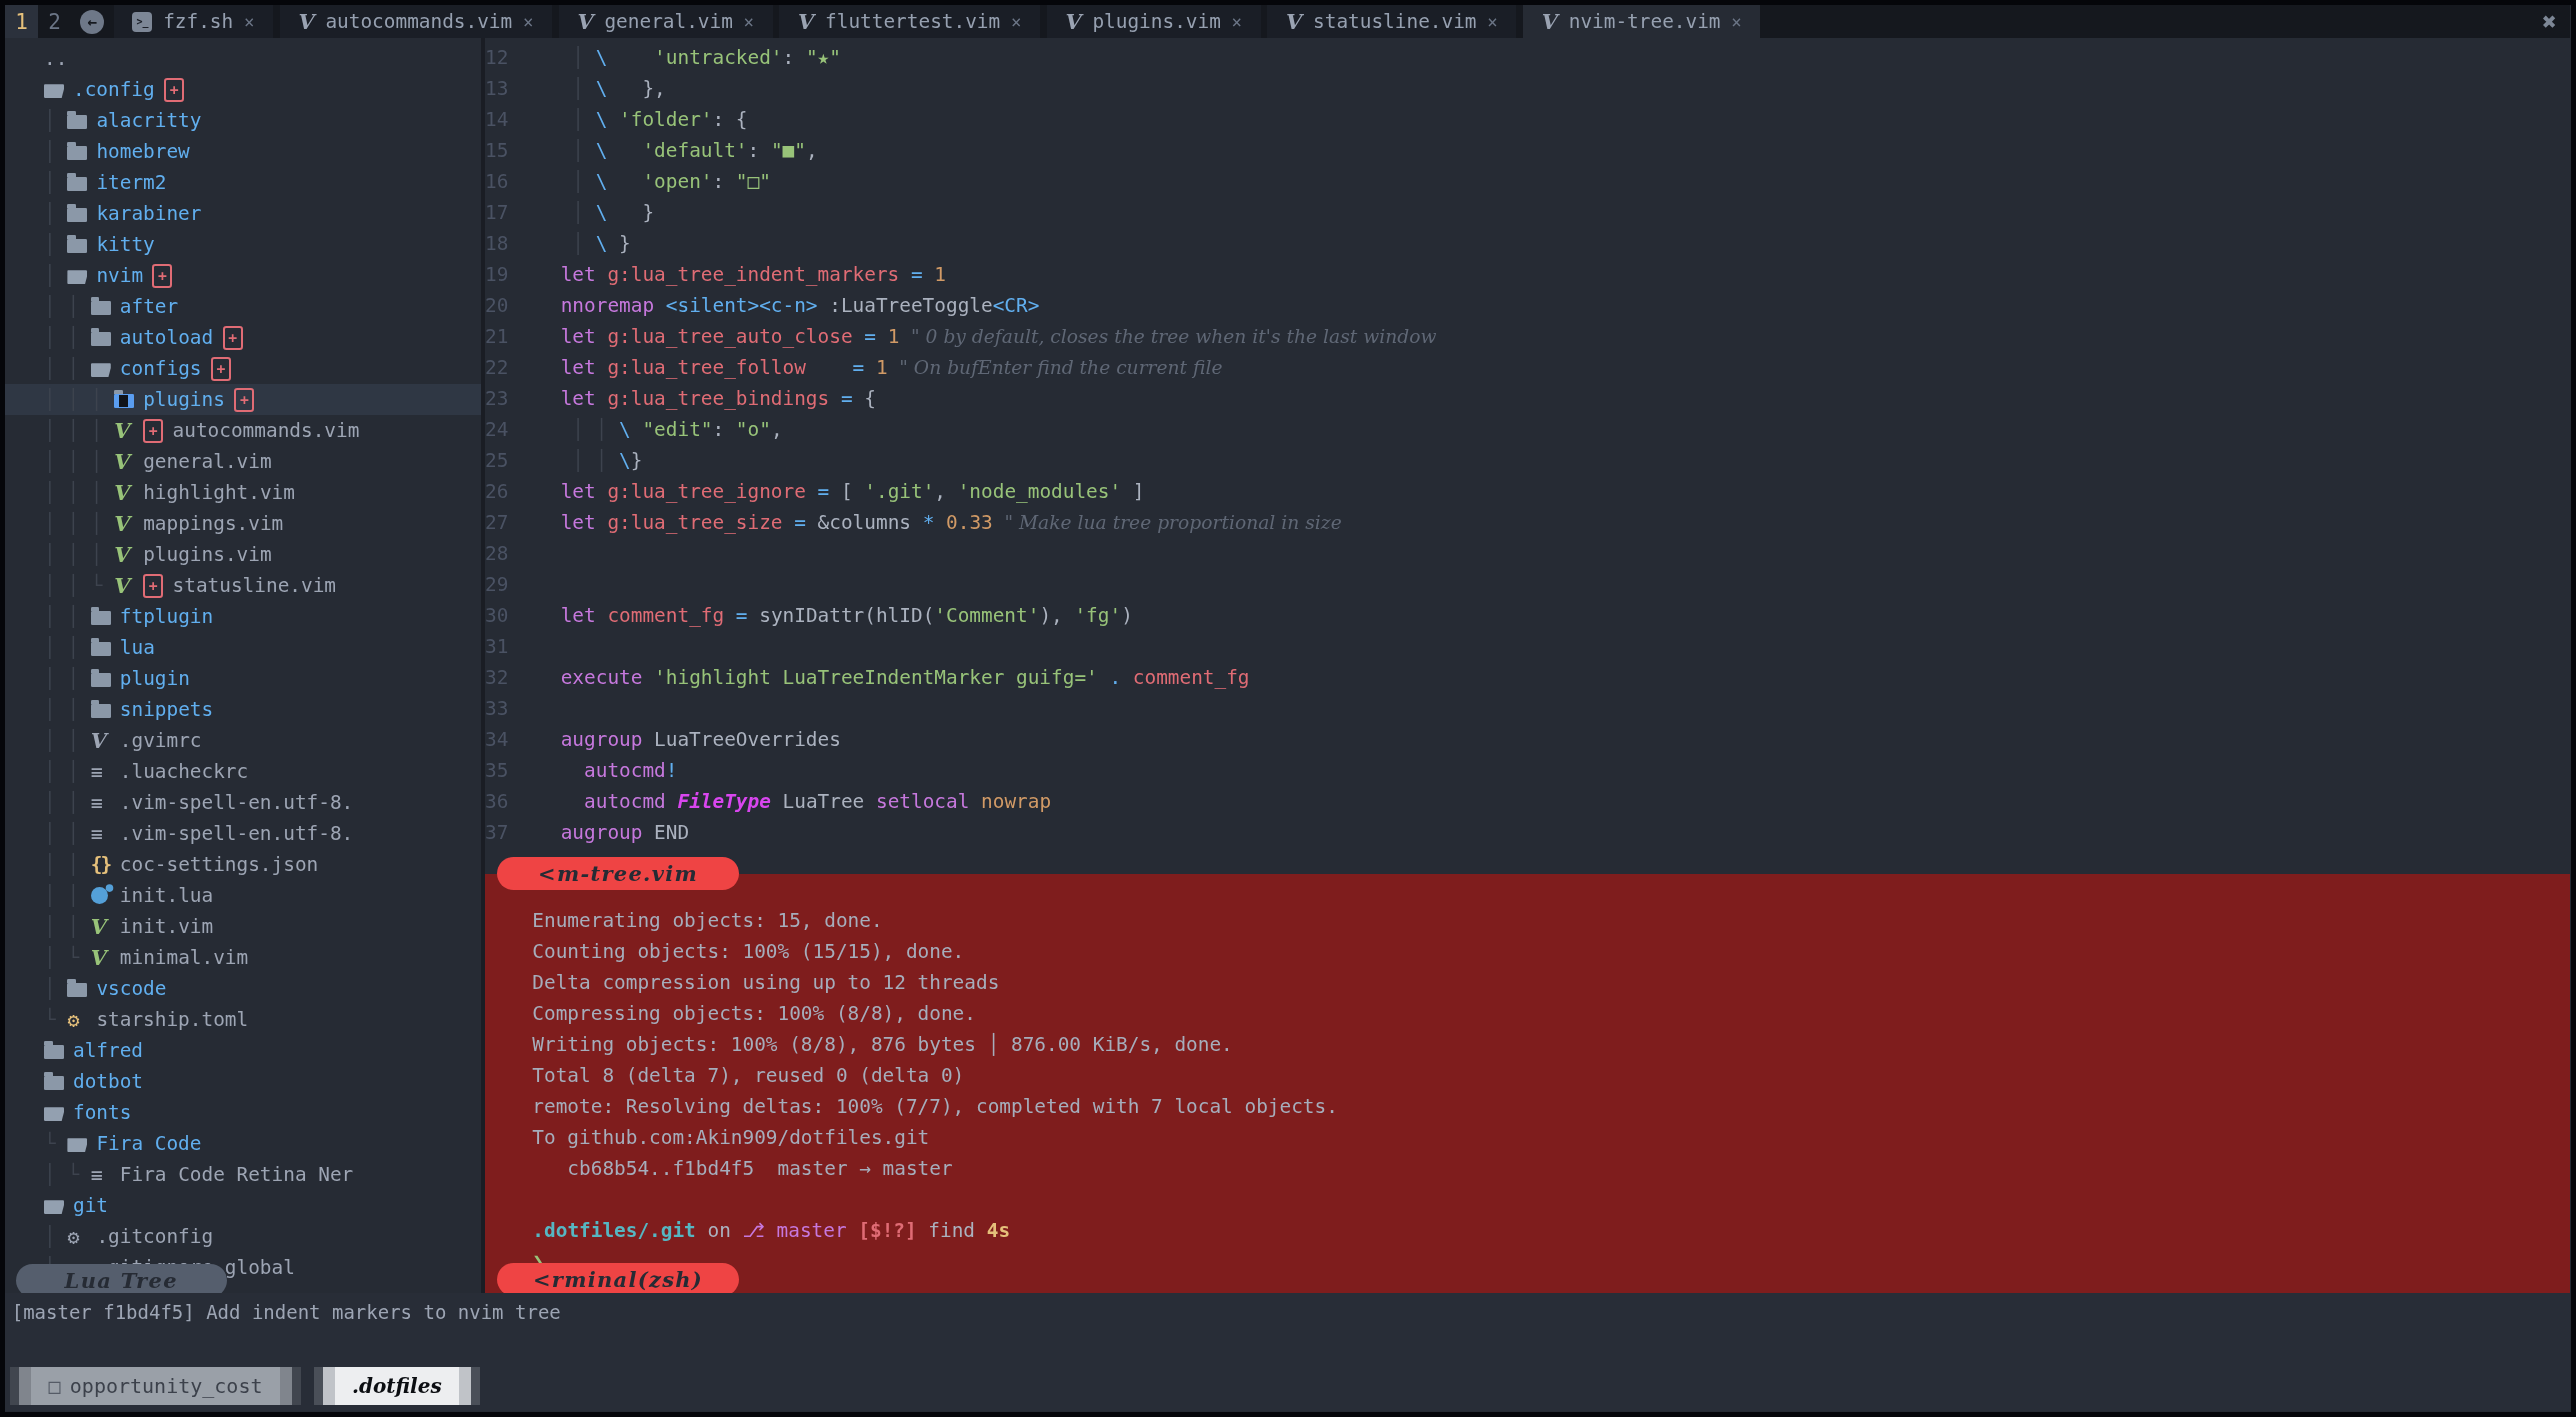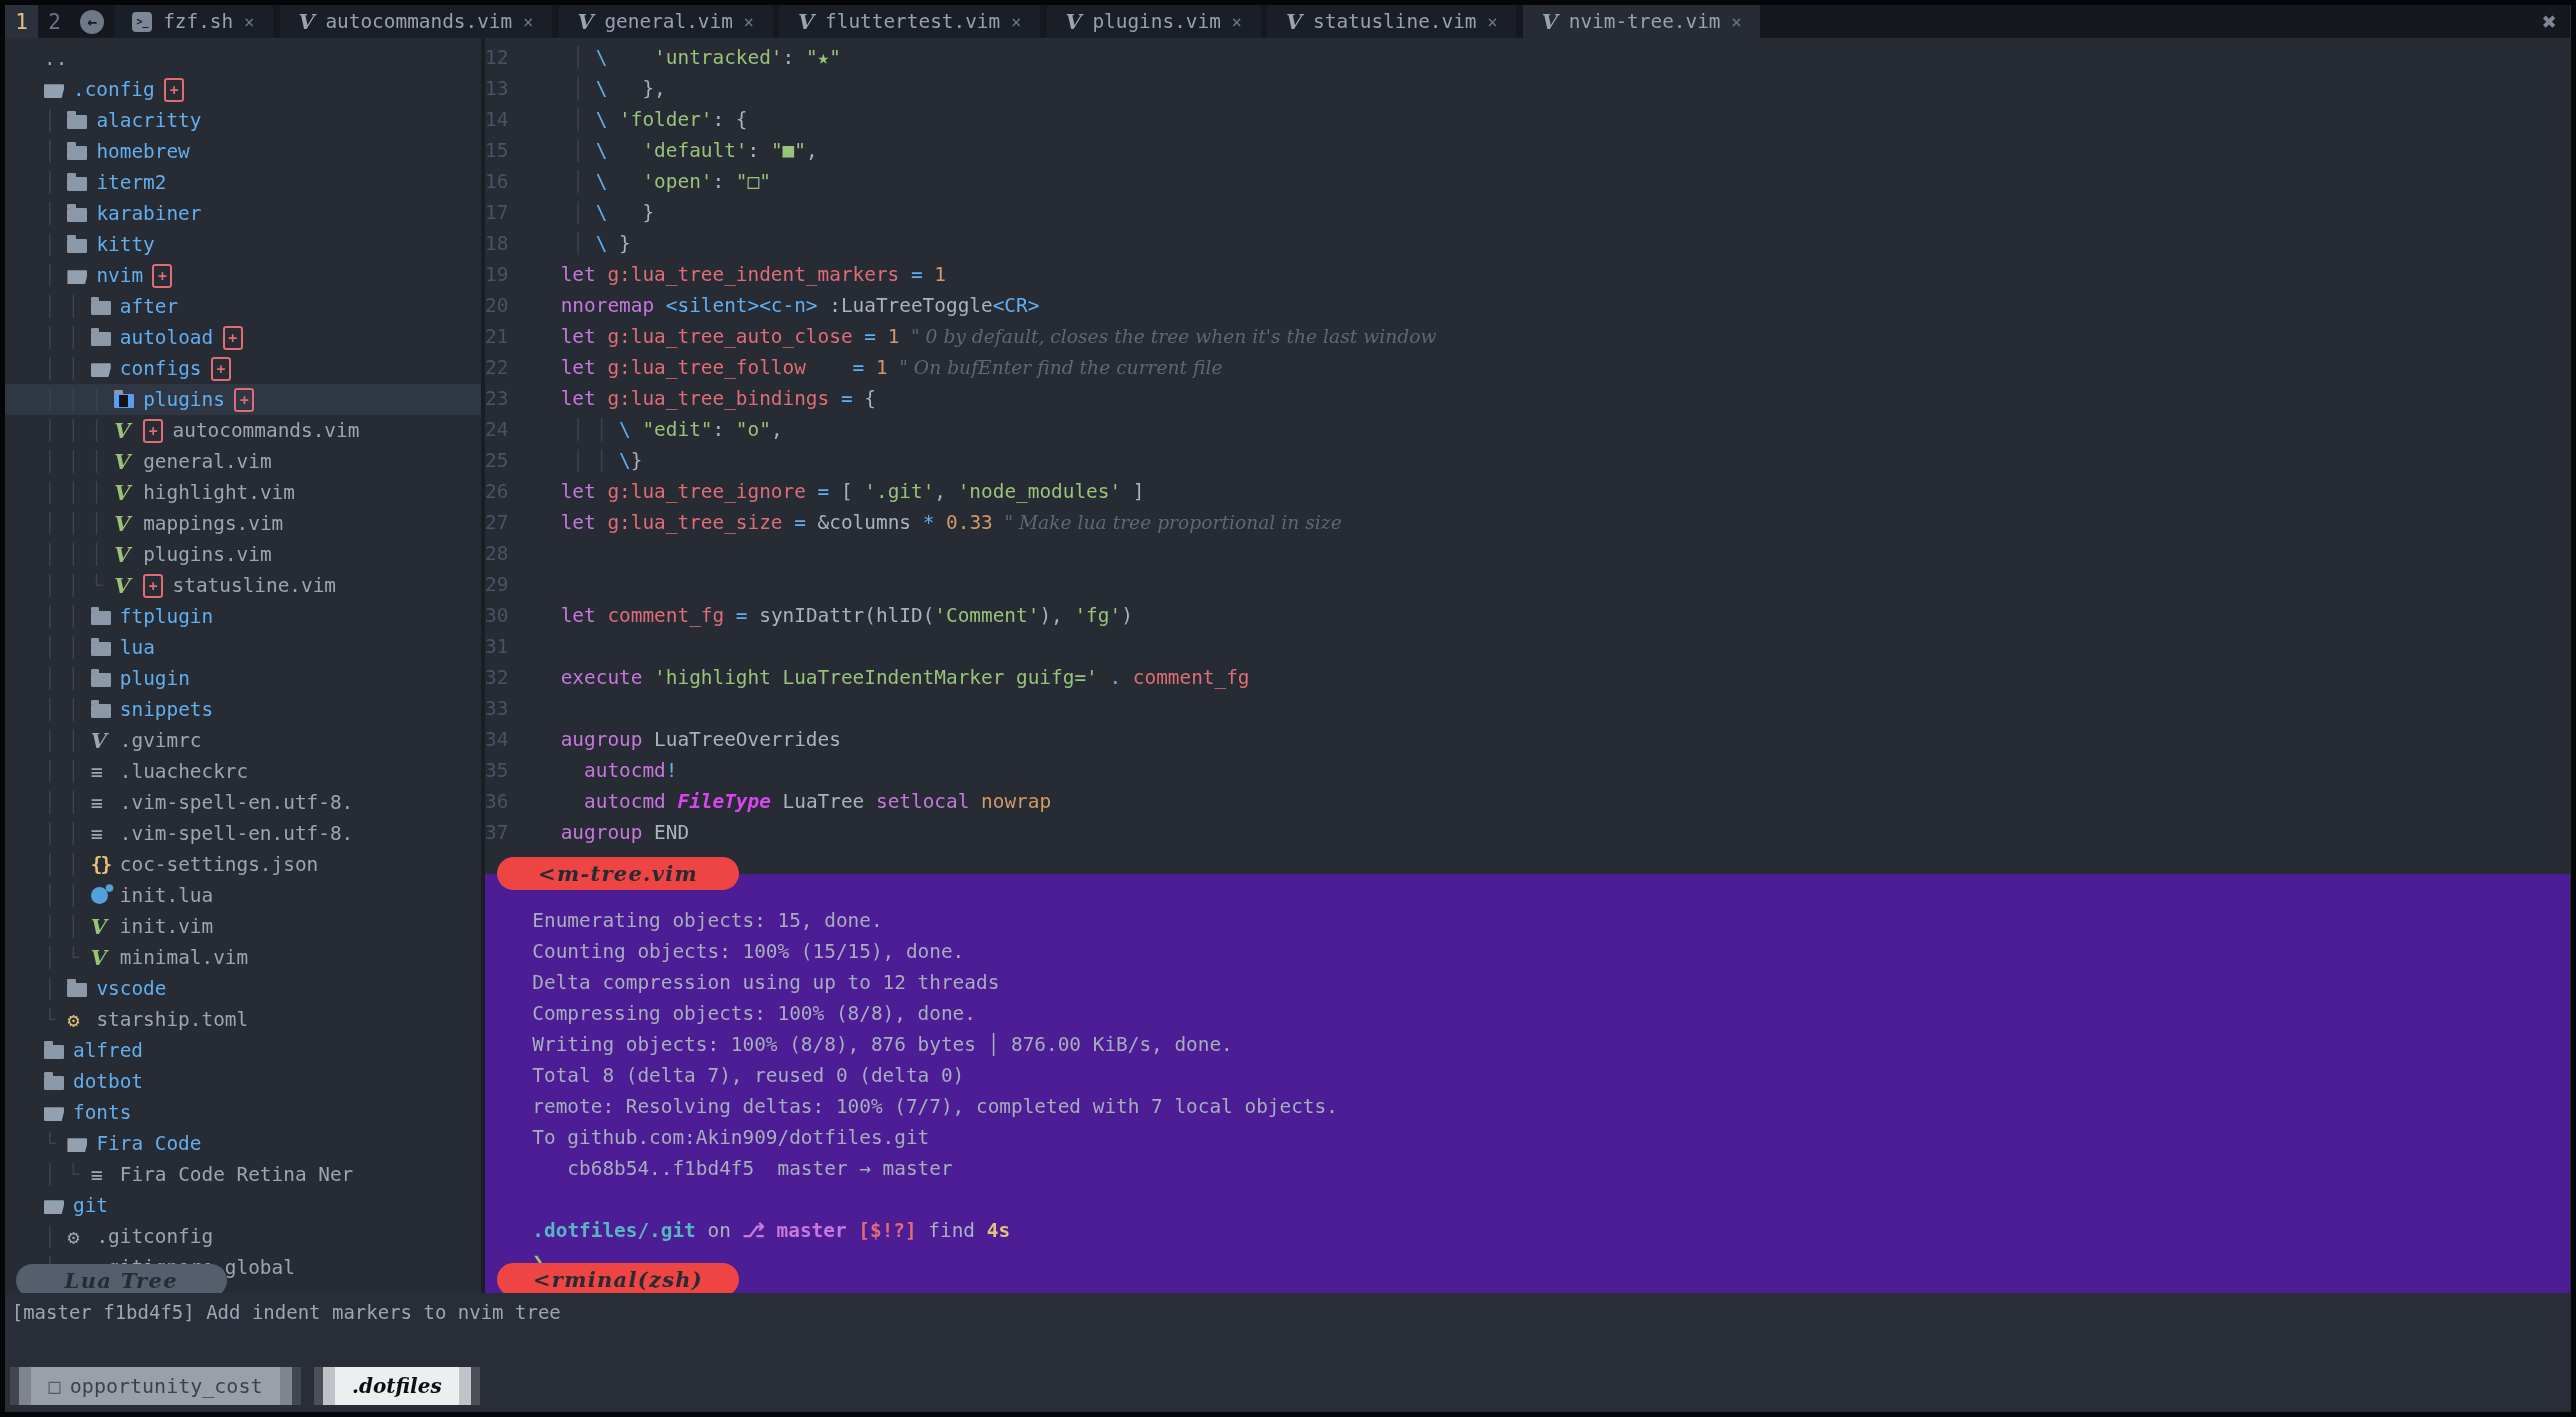--- a/index.html
+++ b/index.html
@@ -23,21 +23,21 @@
     font-size:10px;font-weight:bold;display:flex;align-items:center;justify-content:center;}
   .tab .tclose{color:#6b7586;font-size:17.4px;}
   .tabspacer{flex:1;}
   .closeall{align-self:center;color:#7d8796;font-size:24px;font-weight:bold;padding:0 13.4px;}
   
   .tree{position:absolute;left:0;top:33px;width:476px;height:1255px;background:#262b34;
     overflow:hidden;padding-top:5.3px;}
   .vsep{position:absolute;left:476px;top:33px;width:4px;height:1255px;background:#1a1d24;}
   .editor{position:absolute;left:480px;top:33px;width:2085px;height:835px;background:#262b34;
     overflow:hidden;padding-top:4px;}
-  .term{position:absolute;left:480px;top:869px;width:2085px;height:419px;background:#4c1d95;
+  .term{position:absolute;left:480px;top:869px;width:2085px;height:419px;background:#7f1d1d;
     overflow:hidden;padding-top:31px;}
   .msgbar{position:absolute;left:0;top:1288px;width:2565px;height:118px;background:#282d37;}
   .msg{padding:5.3px 0 0 6.7px;color:#9da5b4;font-size:19px;line-height:29px;}
   
   .trow{display:flex;align-items:center;height:31px;padding-left:39px;white-space:nowrap;}
   .trow.sel{background:#2f3744;}
   .tguide{display:inline-block;width:23.4px;color:#3d434e;flex:none;}
   .ticon{display:inline-flex;width:29px;flex:none;align-items:center;}
   .tn-dir{color:#61afef;}
   .tn-file{color:#9da5b4;}
@@ -61,21 +61,21 @@
   
   .cline{display:flex;height:31px;line-height:31px;white-space:pre;}
   .lnum{width:57px;color:#4a5263;flex:none;padding-right:18.7px;}
   .pln{color:#abb2bf}.kw{color:#c678dd}.var{color:#e06c75}.op{color:#61afef}
   .num{color:#d19a66}.str{color:#98c379}
   .com{color:#5f6775;font-style:italic;font-family:"DejaVu Serif",serif;font-size:18.7px;}
   .guide{color:#3d434e}.esc{color:#61afef}
   .type{color:#d946ef;font-style:italic;font-weight:bold;}
   
   .tline{padding-left:24px;height:31px;line-height:31px;white-space:pre;color:#a6adbb;}
-  .cyanb{color:#56b6c2;font-weight:bold}.purpleb{color:#c678dd;font-weight:bold}
+  .cyanb{color:#56b6c2;font-weight:bold}.purpleb{color:#c678dd;font-weight:normal}
   .redb{color:#e06c75;font-weight:bold}.yellowb{color:#e5c07b;font-weight:bold}
   .grn{color:#98c379;}
   
   .pill{position:absolute;height:33px;border-radius:17.4px;background:#ef4444;color:#262b34;
     display:flex;align-items:center;justify-content:center;font-weight:bold;font-style:italic;
     font-family:"DejaVu Serif",serif;font-size:21px;letter-spacing:1.3px;}
   .pill-editor{left:492px;top:852px;width:242px;}
   .pill-term{left:492px;top:1258px;width:242px;}
   .pill-tree{left:10.7px;top:1259px;width:211px;background:#555e6d;}
   

